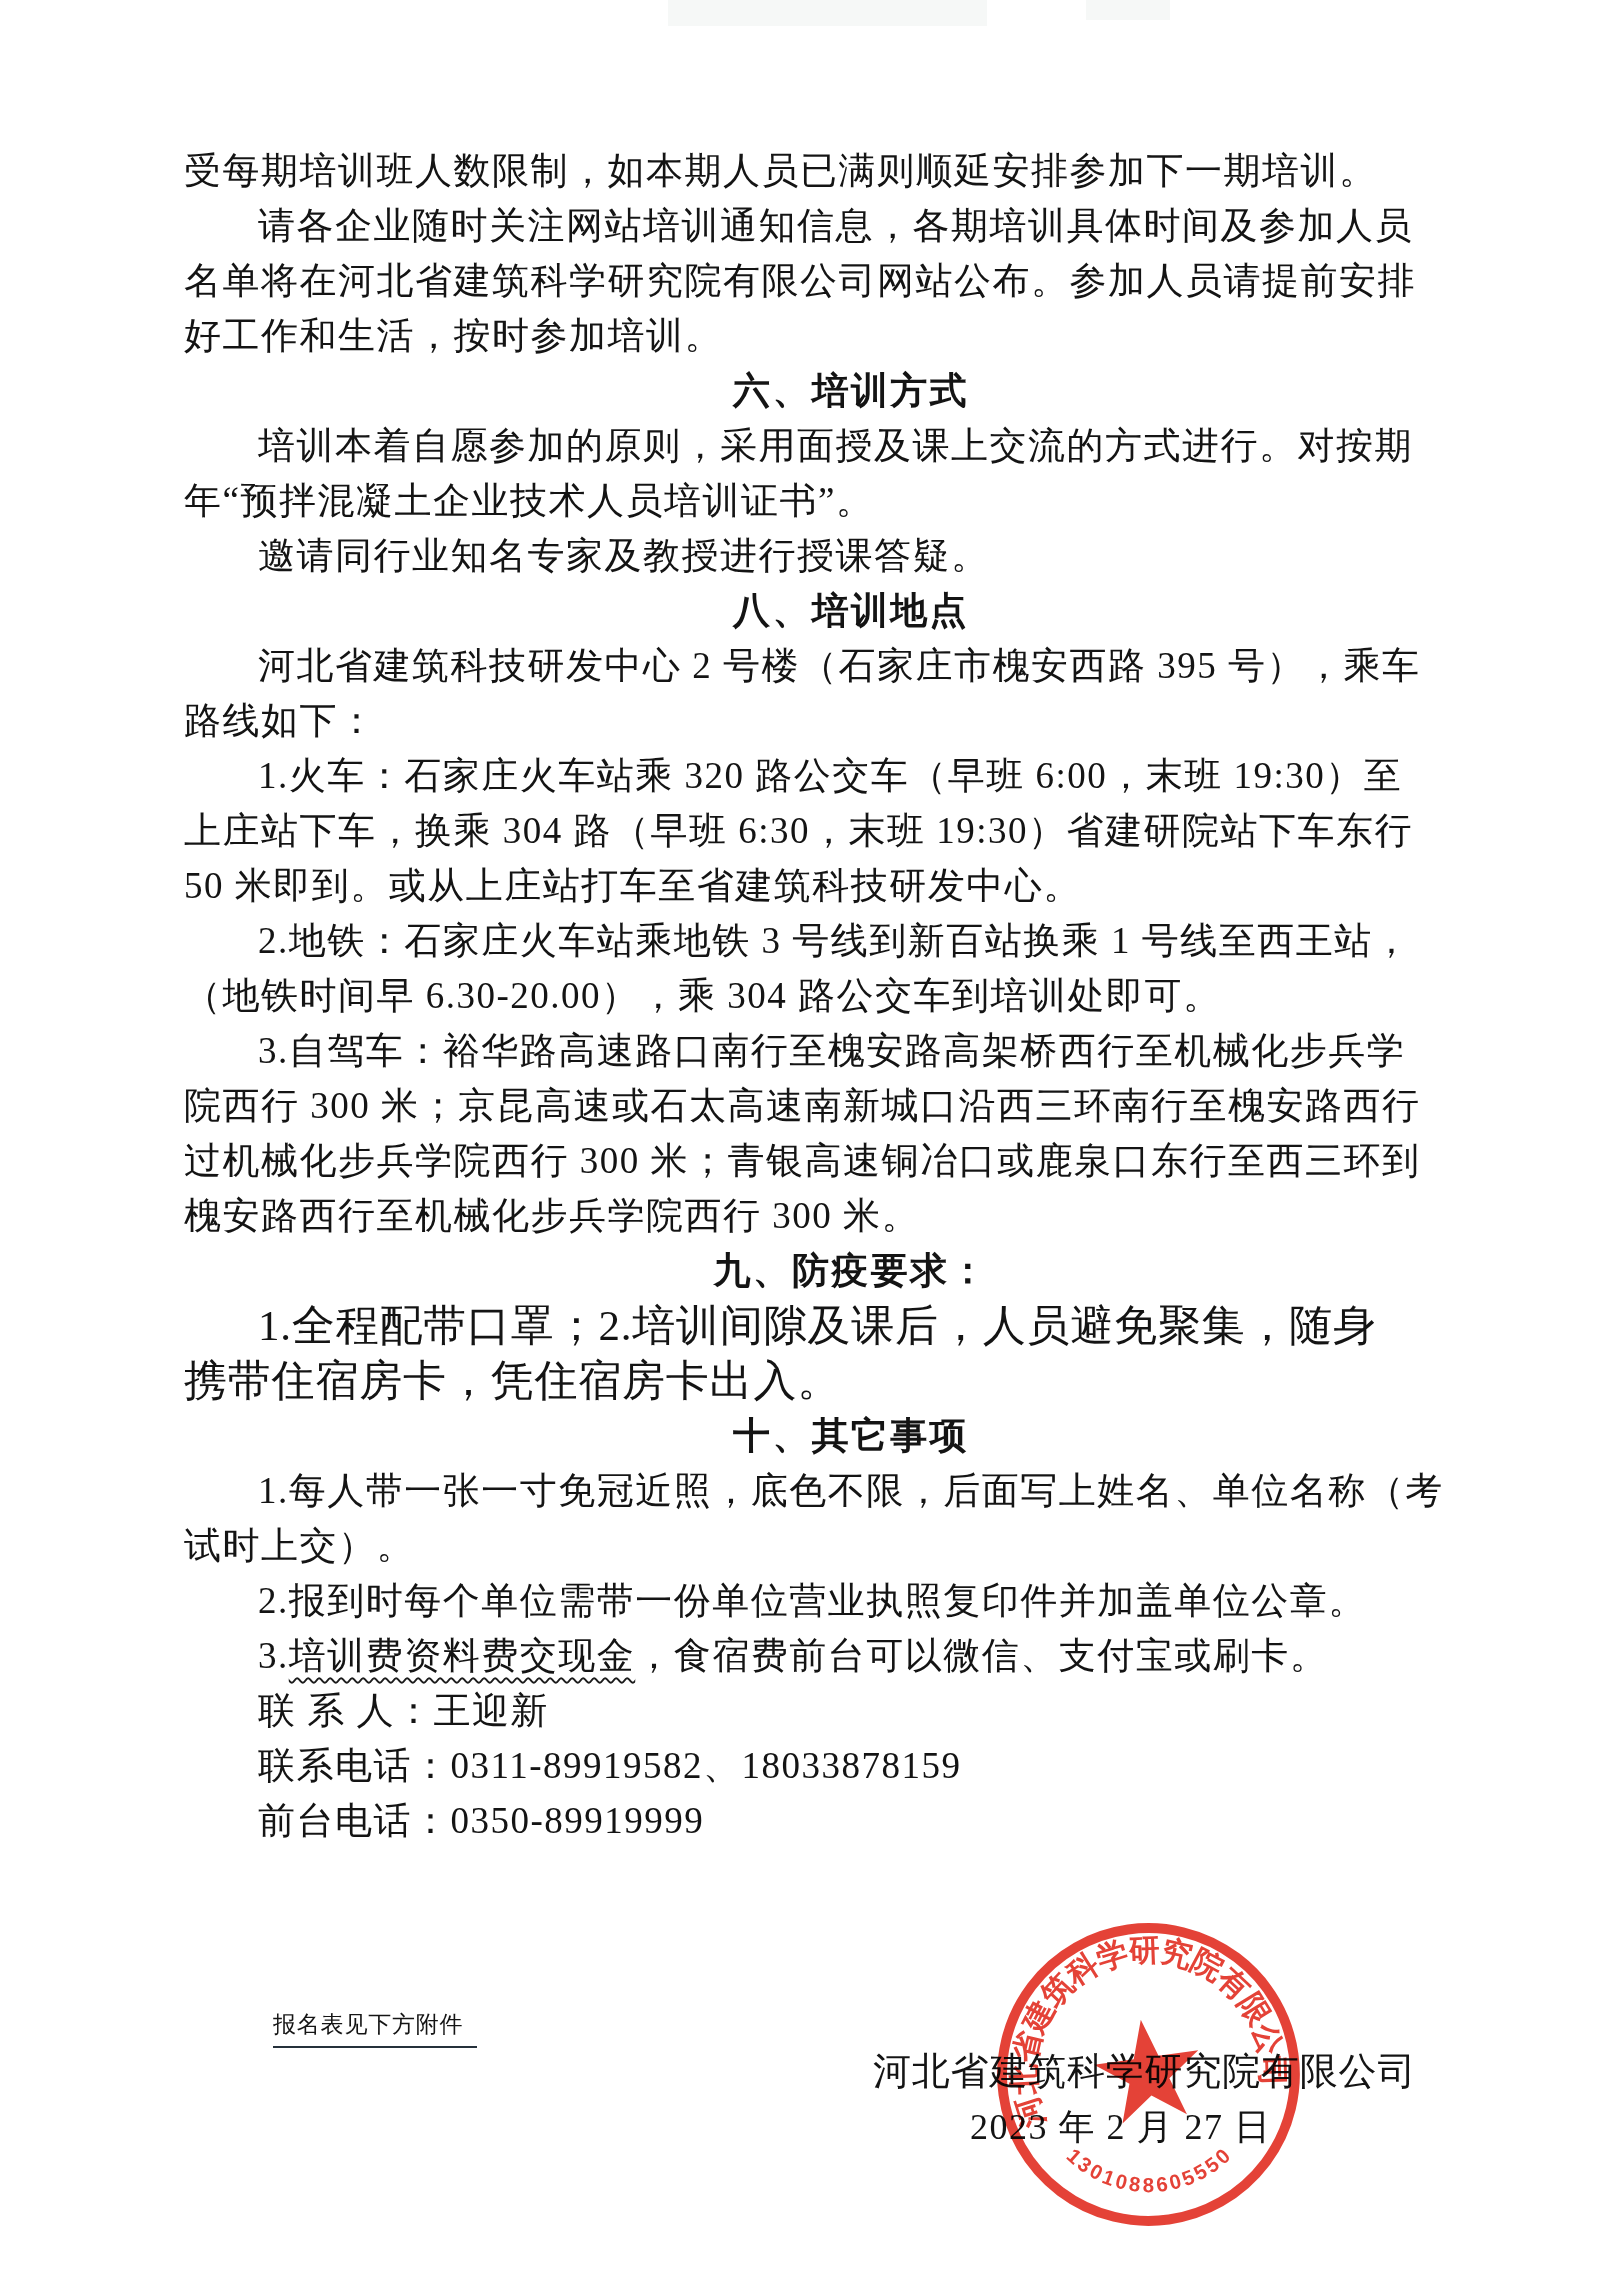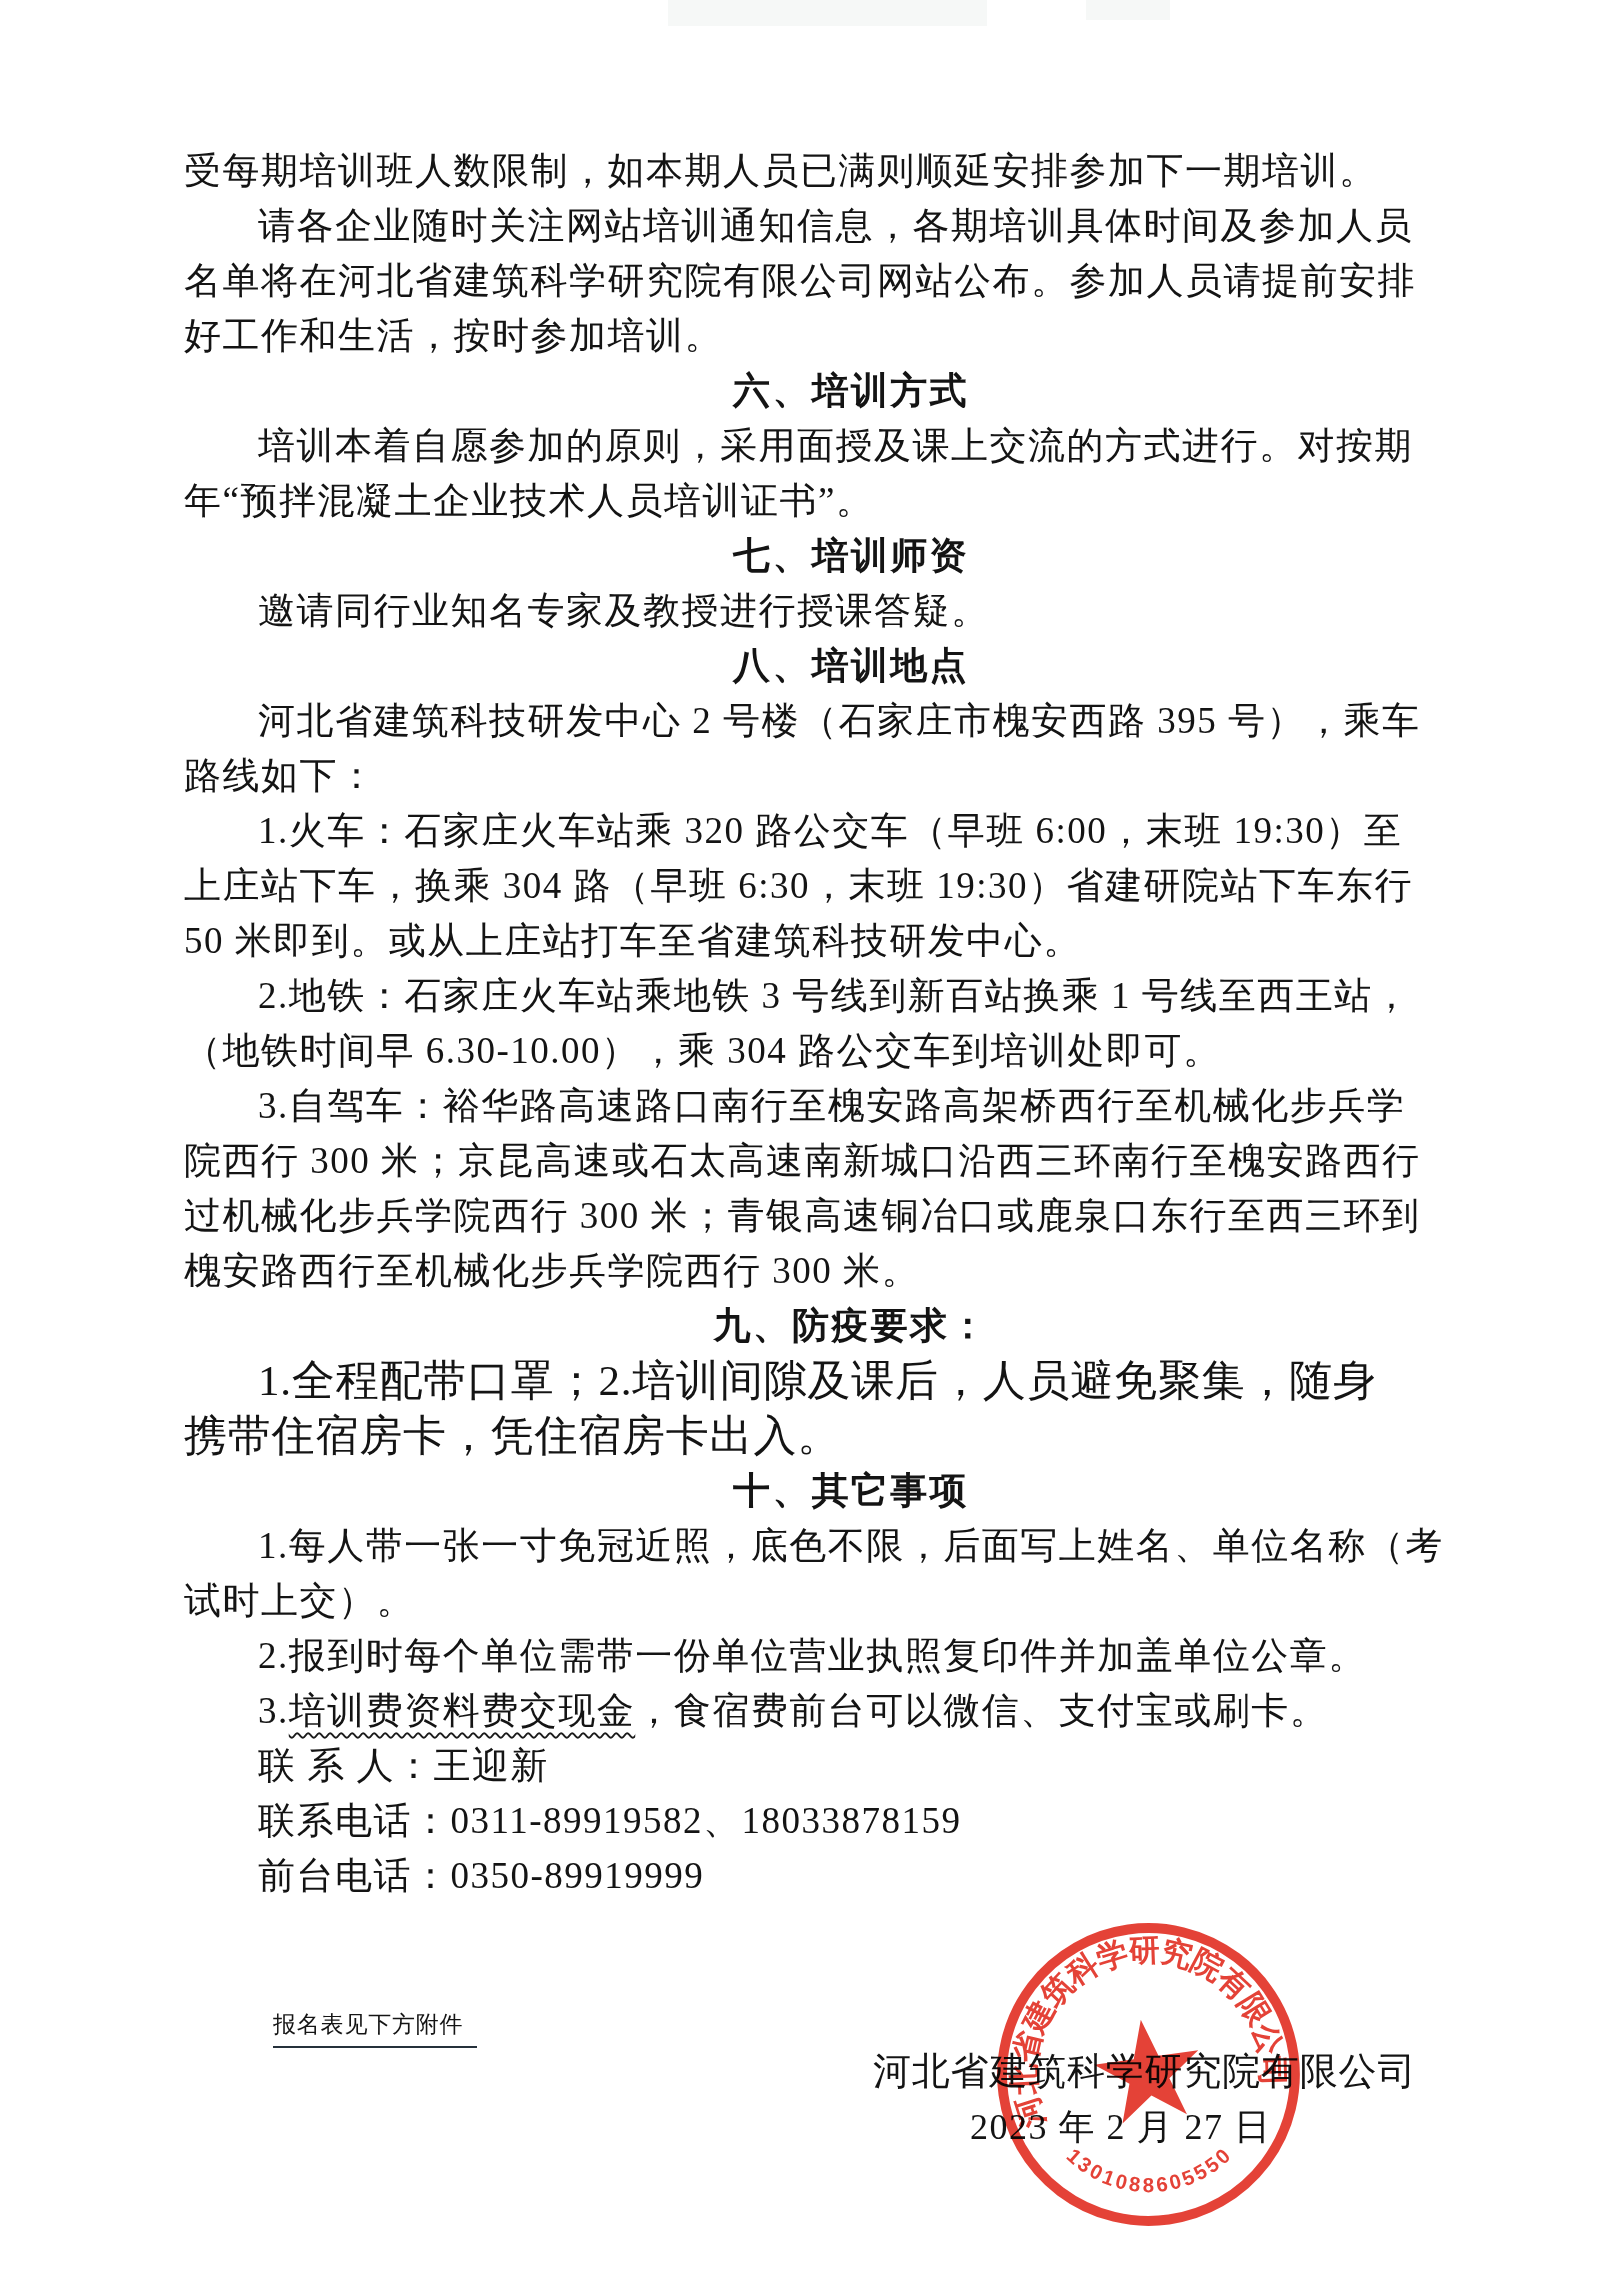--- a/index.html
+++ b/index.html
@@ -64,30 +64,29 @@
   <div class="smudge b"></div>
 
   <div class="doc-body">
       <p class="line">受每期培训班人数限制，如本期人员已满则顺延安排参加下一期培训。</p>
       <p class="line indent">请各企业随时关注网站培训通知信息，各期培训具体时间及参加人员</p>
       <p class="line">名单将在河北省建筑科学研究院有限公司网站公布。参加人员请提前安排</p>
       <p class="line">好工作和生活，按时参加培训。</p>
       <p class="line indent bold">六、培训方式</p>
       <p class="line indent">培训本着自愿参加的原则，采用面授及课上交流的方式进行。对按期</p>
       <p class="line">年“预拌混凝土企业技术人员培训证书”。</p>
-      <p class="line indent bold">七、培训师资</p>
       <p class="line indent">邀请同行业知名专家及教授进行授课答疑。</p>
       <p class="line indent bold">八、培训地点</p>
       <p class="line indent">河北省建筑科技研发中心 2 号楼（石家庄市槐安西路 395 号），乘车</p>
       <p class="line">路线如下：</p>
       <p class="line indent">1.火车：石家庄火车站乘 320 路公交车（早班 6:00，末班 19:30）至</p>
       <p class="line">上庄站下车，换乘 304 路（早班 6:30，末班 19:30）省建研院站下车东行</p>
       <p class="line">50 米即到。或从上庄站打车至省建筑科技研发中心。</p>
       <p class="line indent">2.地铁：石家庄火车站乘地铁 3 号线到新百站换乘 1 号线至西王站，</p>
-      <p class="line">（地铁时间早 6.30-10.00），乘 304 路公交车到培训处即可。</p>
+      <p class="line">（地铁时间早 6.30-20.00），乘 304 路公交车到培训处即可。</p>
       <p class="line indent">3.自驾车：裕华路高速路口南行至槐安路高架桥西行至机械化步兵学</p>
       <p class="line">院西行 300 米；京昆高速或石太高速南新城口沿西三环南行至槐安路西行</p>
       <p class="line">过机械化步兵学院西行 300 米；青银高速铜冶口或鹿泉口东行至西三环到</p>
       <p class="line">槐安路西行至机械化步兵学院西行 300 米。</p>
       <p class="line indent bold">九、防疫要求：</p>
       <p class="line indent big">1.全程配带口罩；2.培训间隙及课后，人员避免聚集，随身</p>
       <p class="line big">携带住宿房卡，凭住宿房卡出入。</p>
       <p class="line indent bold">十、其它事项</p>
       <p class="line indent">1.每人带一张一寸免冠近照，底色不限，后面写上姓名、单位名称（考</p>
       <p class="line">试时上交）。</p>

